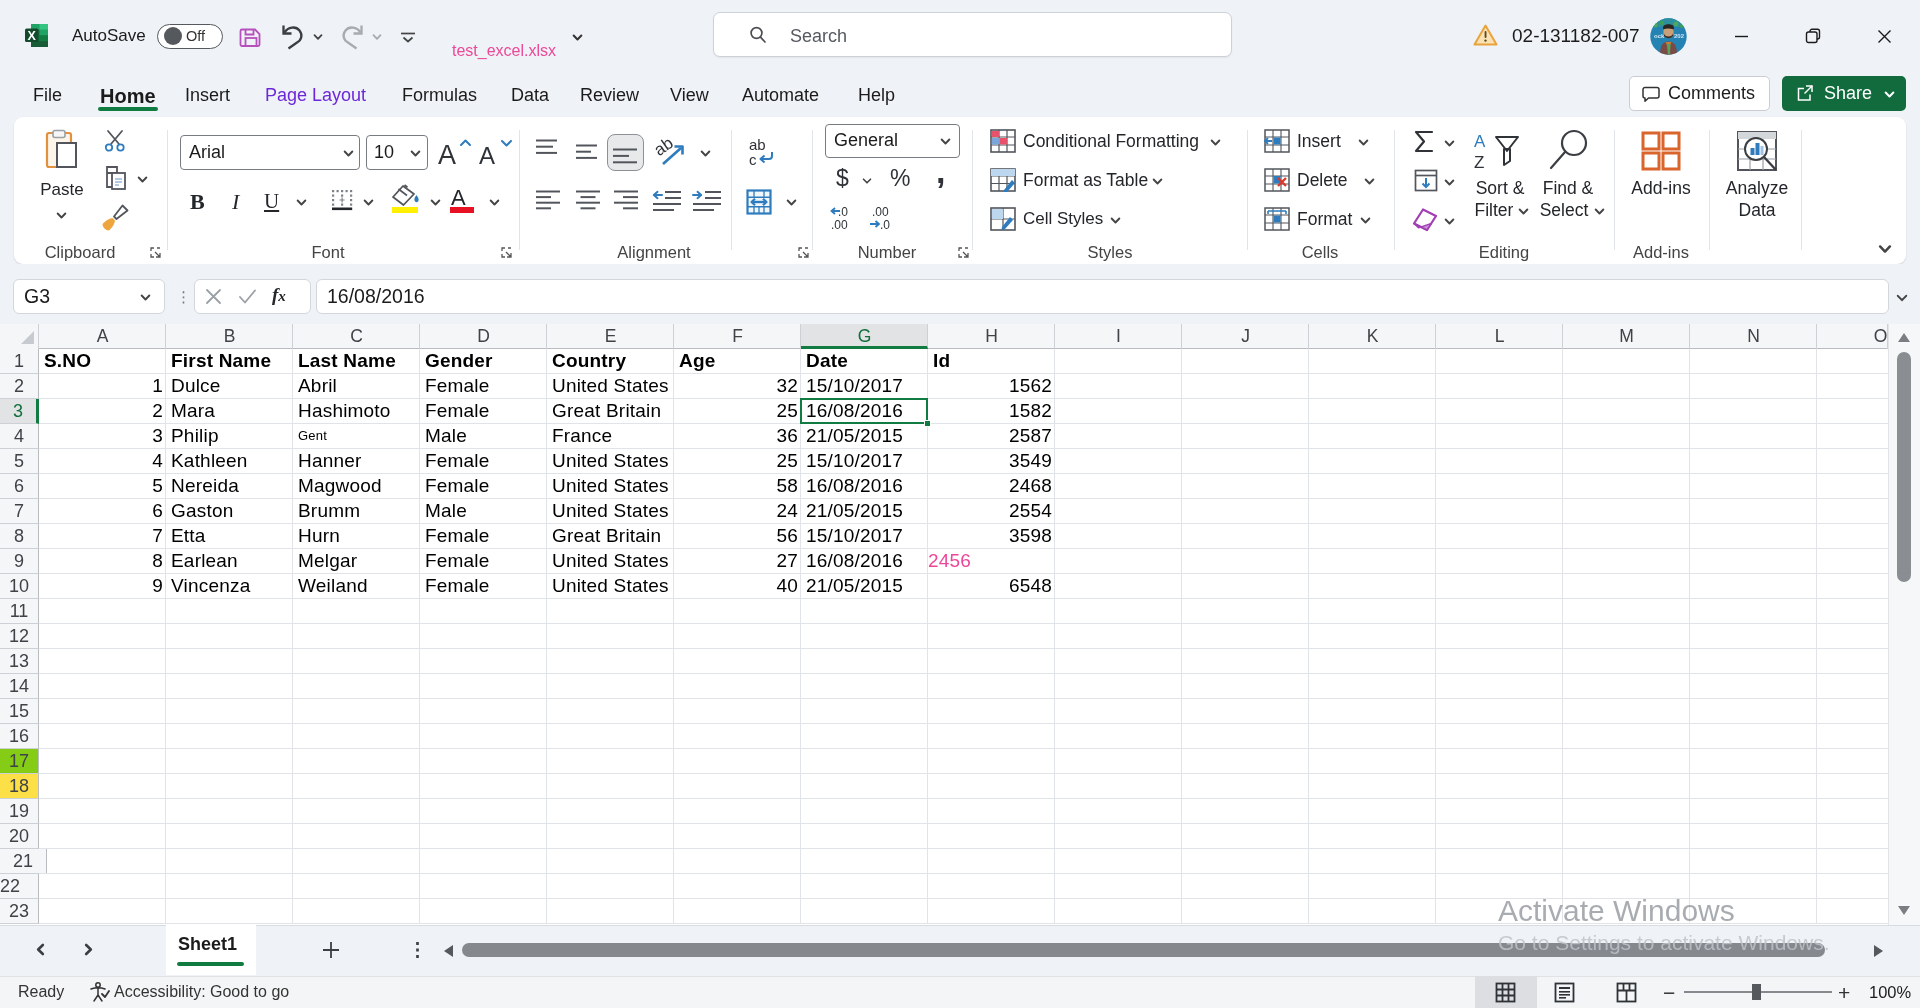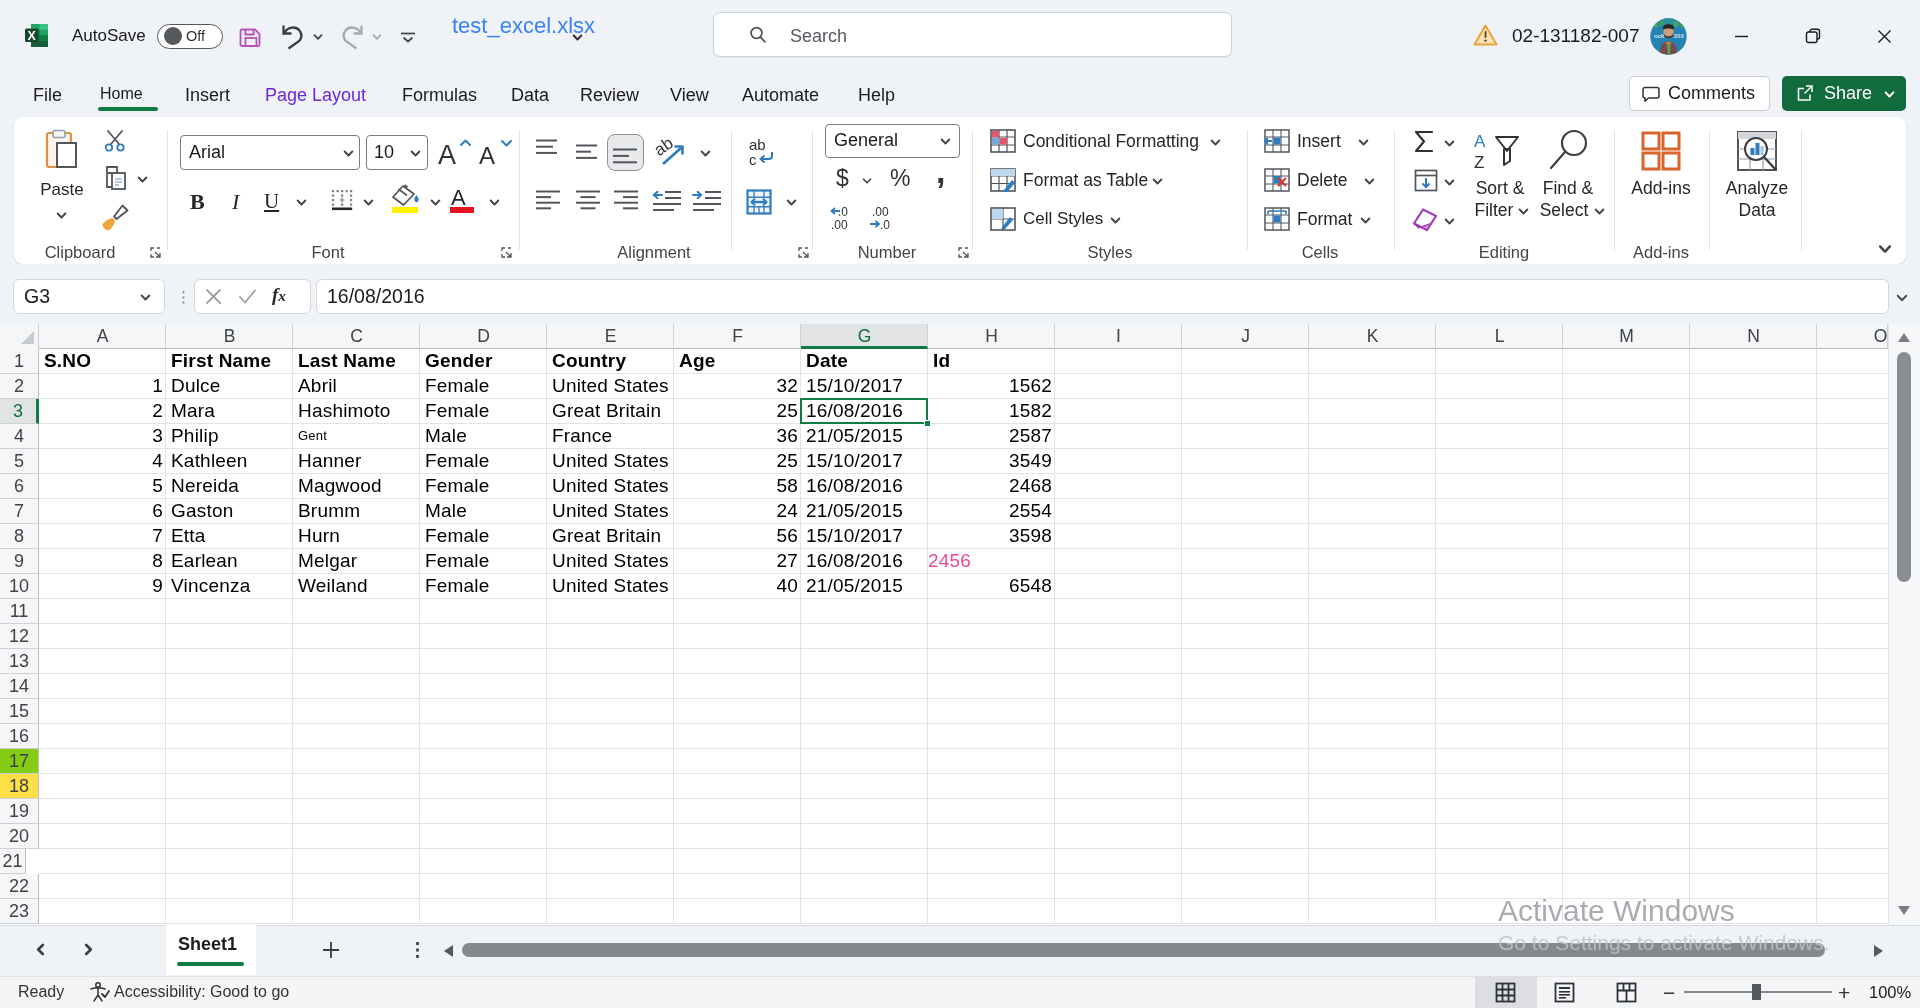--- a/index.html
+++ b/index.html
@@ -39,21 +39,21 @@
 <path d="M22.5 2.5 v8 h-8" fill="none" stroke="#a7abb0" stroke-width="2.3" stroke-linejoin="miter"></path>
 <path d="M21.5 9.5 C18 3.5 10 3 6.5 7.5 C3 12 4.5 17 9 19.5 L17.5 25.5" fill="none" stroke="#a7abb0" stroke-width="2.3"></path>
 </svg>
 <svg class="a" style="left:372px;top:32px" width="10" height="10" viewBox="0 0 10 10">
     <path d="M1.5 3.2 L5 6.8 L8.5 3.2" fill="none" stroke="#a7abb0" stroke-width="1.8" stroke-linecap="round" stroke-linejoin="round"></path>
   </svg>
 <svg class="a" style="left:399px;top:28px" width="18" height="18" viewBox="0 0 18 18">
 <path d="M2 5.5 h14" stroke="#444" stroke-width="1.7"></path>
 <path d="M4.5 9.5 L9 13.5 L13.5 9.5" fill="none" stroke="#444" stroke-width="1.7" stroke-linejoin="round"></path>
 </svg>
-<div class="a" style="left:452px;top:13px;font-size:22px;color:#3b82f6">test_excel.xlsx</div>
+<div class="a" style="left:452px;top:42px;font-size:16px;color:#ec4899">test_excel.xlsx</div>
 <svg class="a" style="left:572px;top:32px" width="11" height="11" viewBox="0 0 10 10">
     <path d="M1.5 3.2 L5 6.8 L8.5 3.2" fill="none" stroke="#333" stroke-width="1.8" stroke-linecap="round" stroke-linejoin="round"></path>
   </svg>
 <div class="a" style="left:713px;top:12px;width:519px;height:45px;background:#fff;border:1px solid #cdd2d9;border-radius:7px;box-shadow:0 1px 2px rgba(0,0,0,0.06)"></div>
 <svg class="a" style="left:748px;top:25px" width="20" height="20" viewBox="0 0 20 20">
 <circle cx="8.5" cy="8" r="5.4" fill="none" stroke="#4a4d52" stroke-width="1.7"></circle>
 <path d="M12.5 12.2 L17 17" stroke="#4a4d52" stroke-width="1.7" stroke-linecap="round"></path>
 </svg>
 <div class="a" style="left:790px;top:26px;font-size:18px;color:#565a60">Search</div>
 <svg class="a" style="left:1473px;top:24px" width="25" height="22" viewBox="0 0 25 22">
@@ -90,21 +90,21 @@
   </svg>
 <svg class="a" style="left:1805px;top:28px" width="16" height="16" viewBox="0 0 16 16">
 <rect x="1.5" y="4" width="10.5" height="10.5" rx="2" fill="none" stroke="#1b1b1b" stroke-width="1.4"></rect>
 <path d="M5 4 V3.3 a2 2 0 0 1 2-2 h5.5 a2 2 0 0 1 2 2 V9 a2 2 0 0 1 -2 2 h-0.7" fill="none" stroke="#1b1b1b" stroke-width="1.4"></path>
 </svg>
 <svg class="a" style="left:1877px;top:29px" width="15" height="15" viewBox="0 0 15 15">
     <path d="M1.5 1.5 L13.5 13.5 M13.5 1.5 L1.5 13.5" stroke="#1b1b1b" stroke-width="1.4"></path>
   </svg>
 <div class="a" style="left:0;top:60px;width:1920px;height:57px;background:#eff2f6"></div>
 <div class="a" style="left:33px;top:85px;font-size:18px;font-weight:normal;color:#1b1b1b">File</div>
-<div class="a" style="left:100px;top:85px;font-size:16px;font-weight:normal;color:#1b1b1b">Home</div>
+<div class="a" style="left:100px;top:85px;font-size:20px;font-weight:bold;color:#1b1b1b">Home</div>
 <div class="a" style="left:185px;top:85px;font-size:18px;font-weight:normal;color:#1b1b1b">Insert</div>
 <div class="a" style="left:265px;top:85px;font-size:18px;font-weight:normal;color:#6d28d9">Page Layout</div>
 <div class="a" style="left:402px;top:85px;font-size:18px;font-weight:normal;color:#1b1b1b">Formulas</div>
 <div class="a" style="left:511px;top:85px;font-size:18px;font-weight:normal;color:#1b1b1b">Data</div>
 <div class="a" style="left:580px;top:85px;font-size:18px;font-weight:normal;color:#1b1b1b">Review</div>
 <div class="a" style="left:670px;top:85px;font-size:18px;font-weight:normal;color:#1b1b1b">View</div>
 <div class="a" style="left:742px;top:85px;font-size:18px;font-weight:normal;color:#1b1b1b">Automate</div>
 <div class="a" style="left:858px;top:85px;font-size:18px;font-weight:normal;color:#1b1b1b">Help</div>
 <div class="a" style="left:98px;top:107px;width:60px;height:3.5px;background:#107c41;border-radius:2px"></div>
 <div class="a" style="left:1629px;top:76px;width:141px;height:35px;background:#fff;border:1px solid #c9cdd2;border-radius:5px"></div>
@@ -540,22 +540,22 @@
 <div class="a" style="left:0;top:599px;width:39px;height:25px;background:#f5f6f7;border-right:1px solid #b9bdc2;border-bottom:1px solid #cdd0d4;color:#3f4347;font-size:18px;text-align:center;line-height:24px">11</div>
 <div class="a" style="left:0;top:624px;width:39px;height:25px;background:#f5f6f7;border-right:1px solid #b9bdc2;border-bottom:1px solid #cdd0d4;color:#3f4347;font-size:18px;text-align:center;line-height:24px">12</div>
 <div class="a" style="left:0;top:649px;width:39px;height:25px;background:#f5f6f7;border-right:1px solid #b9bdc2;border-bottom:1px solid #cdd0d4;color:#3f4347;font-size:18px;text-align:center;line-height:24px">13</div>
 <div class="a" style="left:0;top:674px;width:39px;height:25px;background:#f5f6f7;border-right:1px solid #b9bdc2;border-bottom:1px solid #cdd0d4;color:#3f4347;font-size:18px;text-align:center;line-height:24px">14</div>
 <div class="a" style="left:0;top:699px;width:39px;height:25px;background:#f5f6f7;border-right:1px solid #b9bdc2;border-bottom:1px solid #cdd0d4;color:#3f4347;font-size:18px;text-align:center;line-height:24px">15</div>
 <div class="a" style="left:0;top:724px;width:39px;height:25px;background:#f5f6f7;border-right:1px solid #b9bdc2;border-bottom:1px solid #cdd0d4;color:#3f4347;font-size:18px;text-align:center;line-height:24px">16</div>
 <div class="a" style="left:0;top:749px;width:39px;height:25px;background:#84cc16;border-right:1px solid #b9bdc2;border-bottom:1px solid #cdd0d4;color:#3f4347;font-size:18px;text-align:center;line-height:24px">17</div>
 <div class="a" style="left:0;top:774px;width:39px;height:25px;background:#fde047;border-right:1px solid #b9bdc2;border-bottom:1px solid #cdd0d4;color:#3f4347;font-size:18px;text-align:center;line-height:24px">18</div>
 <div class="a" style="left:0;top:799px;width:39px;height:25px;background:#f5f6f7;border-right:1px solid #b9bdc2;border-bottom:1px solid #cdd0d4;color:#3f4347;font-size:18px;text-align:center;line-height:24px">19</div>
 <div class="a" style="left:0;top:824px;width:39px;height:25px;background:#f5f6f7;border-right:1px solid #b9bdc2;border-bottom:1px solid #cdd0d4;color:#3f4347;font-size:18px;text-align:center;line-height:24px">20</div>
-<div class="a" style="left:0;top:849px;width:26px;height:25px;background:#f5f6f7;border-right:1px solid #b9bdc2;border-bottom:1px solid #cdd0d4;color:#3f4347;font-size:18px;text-align:center;line-height:24px">21</div>
-<div class="a" style="left:0;top:874px;width:39px;height:25px;background:#f5f6f7;border-right:1px solid #b9bdc2;border-bottom:1px solid #cdd0d4;color:#3f4347;font-size:18px;text-align:center;line-height:24px">22</div>
+<div class="a" style="left:0;top:849px;width:47px;height:25px;background:#f5f6f7;border-right:1px solid #b9bdc2;border-bottom:1px solid #cdd0d4;color:#3f4347;font-size:18px;text-align:center;line-height:24px">21</div>
+<div class="a" style="left:0;top:874px;width:39px;height:25px;background:#f5f6f7;border-right:1px solid #b9bdc2;border-bottom:1px solid #cdd0d4;color:#3f4347;font-size:18px;text-align:left;line-height:24px">22</div>
 <div class="a" style="left:0;top:899px;width:39px;height:25px;background:#f5f6f7;border-right:1px solid #b9bdc2;border-bottom:1px solid #cdd0d4;color:#3f4347;font-size:18px;text-align:center;line-height:24px">23</div>
 <div class="a" style="left:39px;top:349px;width:1849px;height:575px;
 background-image:repeating-linear-gradient(to right, transparent, transparent 126px, #e0e3e7 126px, #e0e3e7 127px),
 repeating-linear-gradient(to bottom, transparent, transparent 24px, #e0e3e7 24px, #e0e3e7 25px);"></div>
 <div class="a" style="left:39px;top:349px;width:126px;height:25px;font-weight:bold;font-size:19px;letter-spacing:0.2px;color:#000;text-align:left;padding-left:5px;line-height:24px;white-space:nowrap;overflow:visible">S.NO</div>
 <div class="a" style="left:166px;top:349px;width:126px;height:25px;font-weight:bold;font-size:19px;letter-spacing:0.2px;color:#000;text-align:left;padding-left:5px;line-height:24px;white-space:nowrap;overflow:visible">First Name</div>
 <div class="a" style="left:293px;top:349px;width:126px;height:25px;font-weight:bold;font-size:19px;letter-spacing:0.2px;color:#000;text-align:left;padding-left:5px;line-height:24px;white-space:nowrap;overflow:visible">Last Name</div>
 <div class="a" style="left:420px;top:349px;width:126px;height:25px;font-weight:bold;font-size:19px;letter-spacing:0.2px;color:#000;text-align:left;padding-left:5px;line-height:24px;white-space:nowrap;overflow:visible">Gender</div>
 <div class="a" style="left:547px;top:349px;width:126px;height:25px;font-weight:bold;font-size:19px;letter-spacing:0.2px;color:#000;text-align:left;padding-left:5px;line-height:24px;white-space:nowrap;overflow:visible">Country</div>
 <div class="a" style="left:674px;top:349px;width:126px;height:25px;font-weight:bold;font-size:19px;letter-spacing:0.2px;color:#000;text-align:left;padding-left:5px;line-height:24px;white-space:nowrap;overflow:visible">Age</div>

